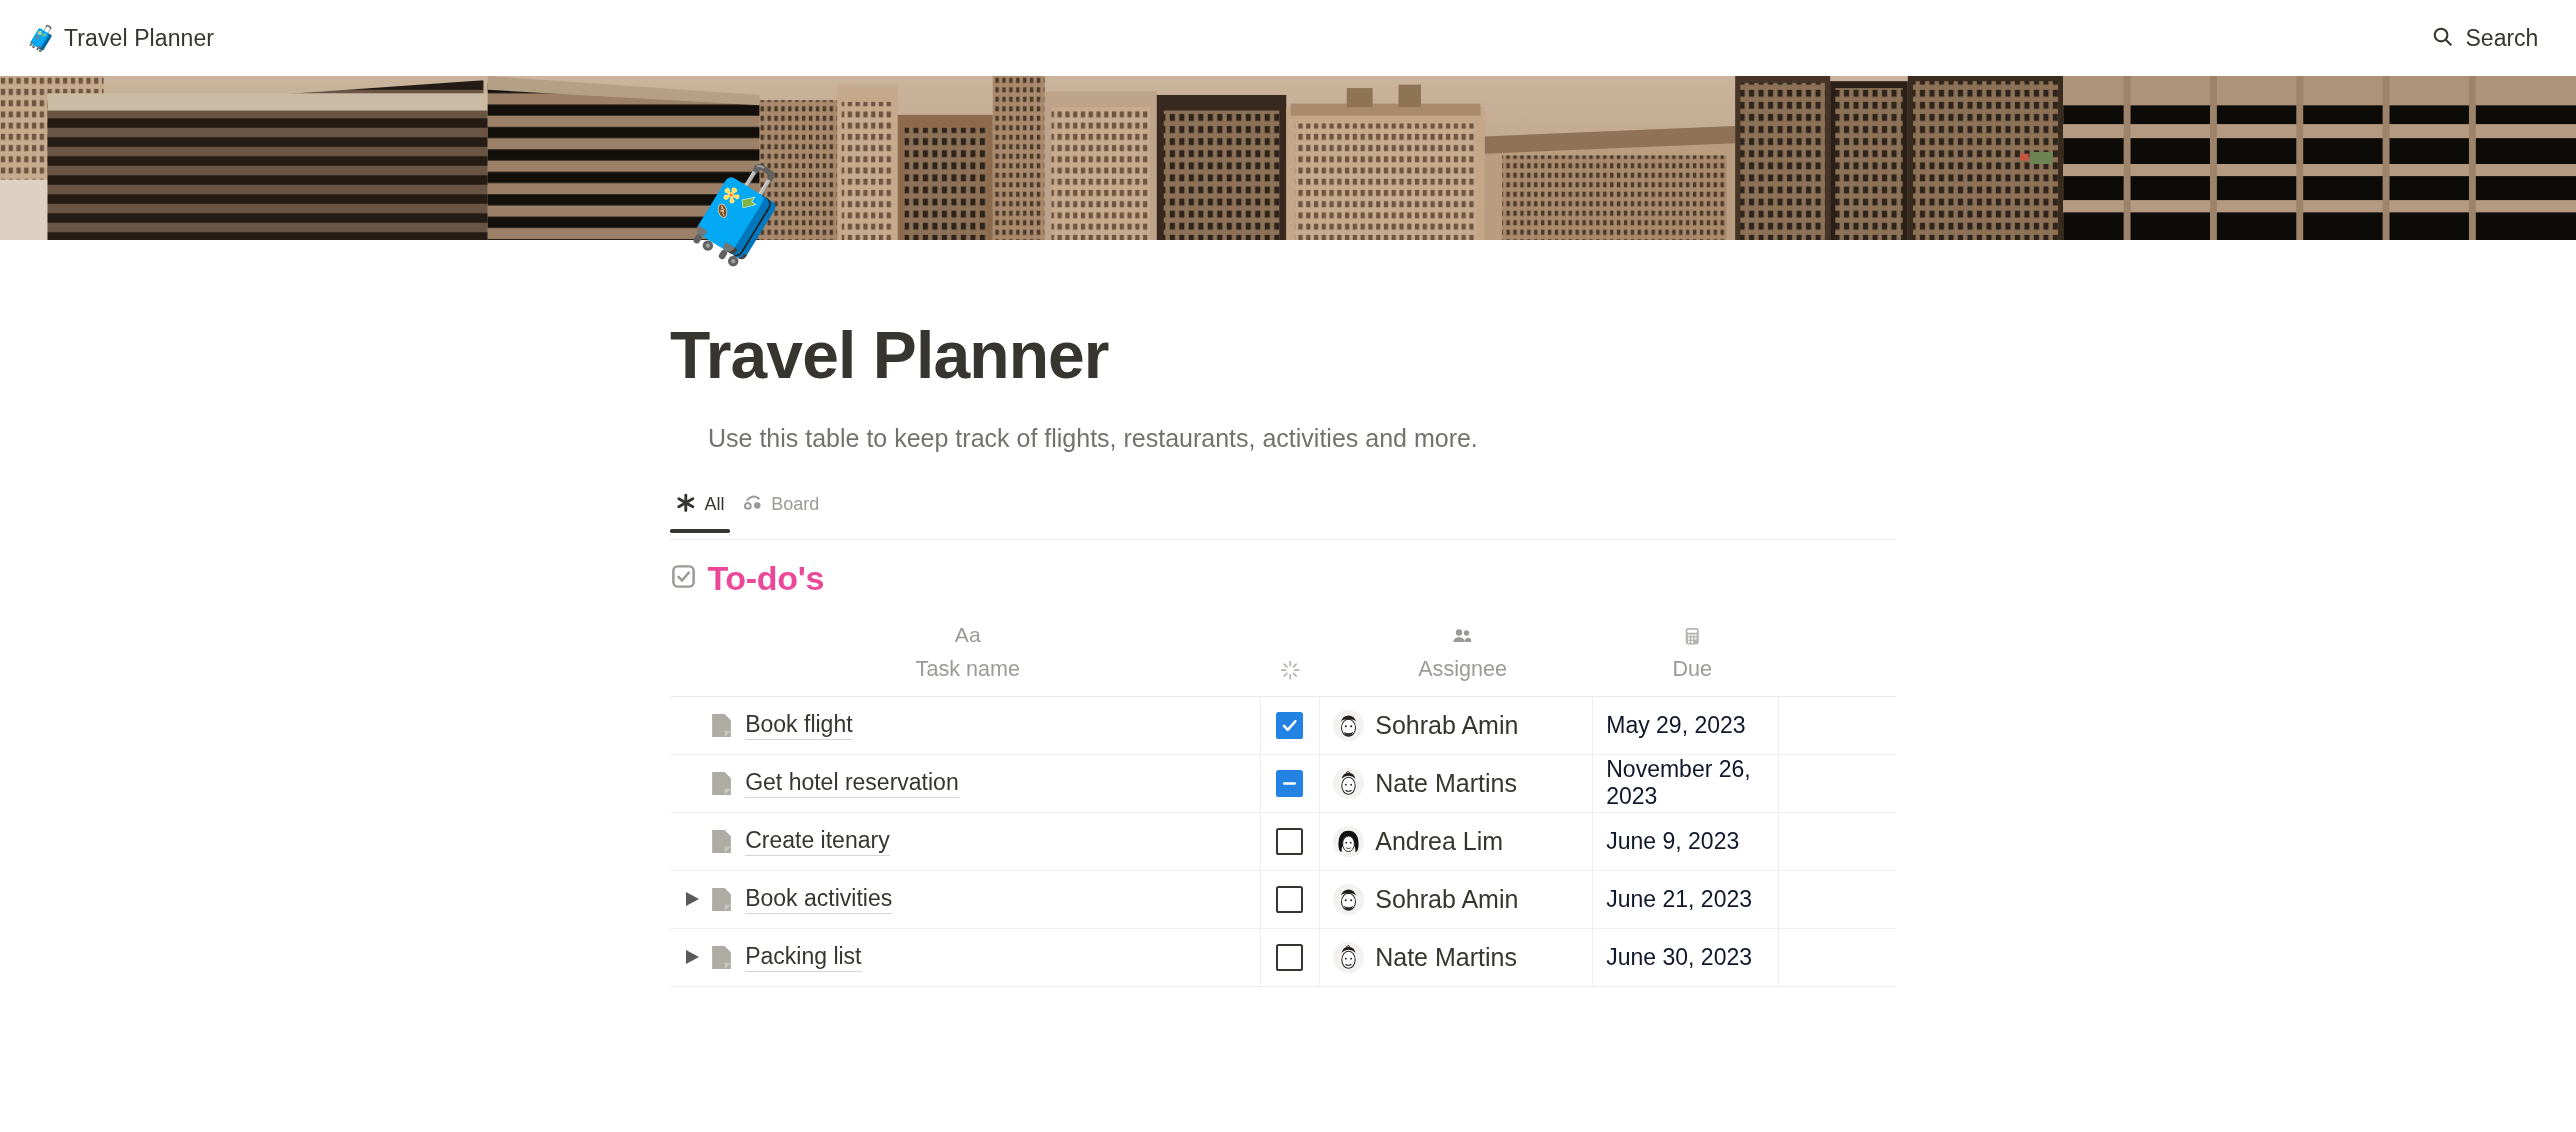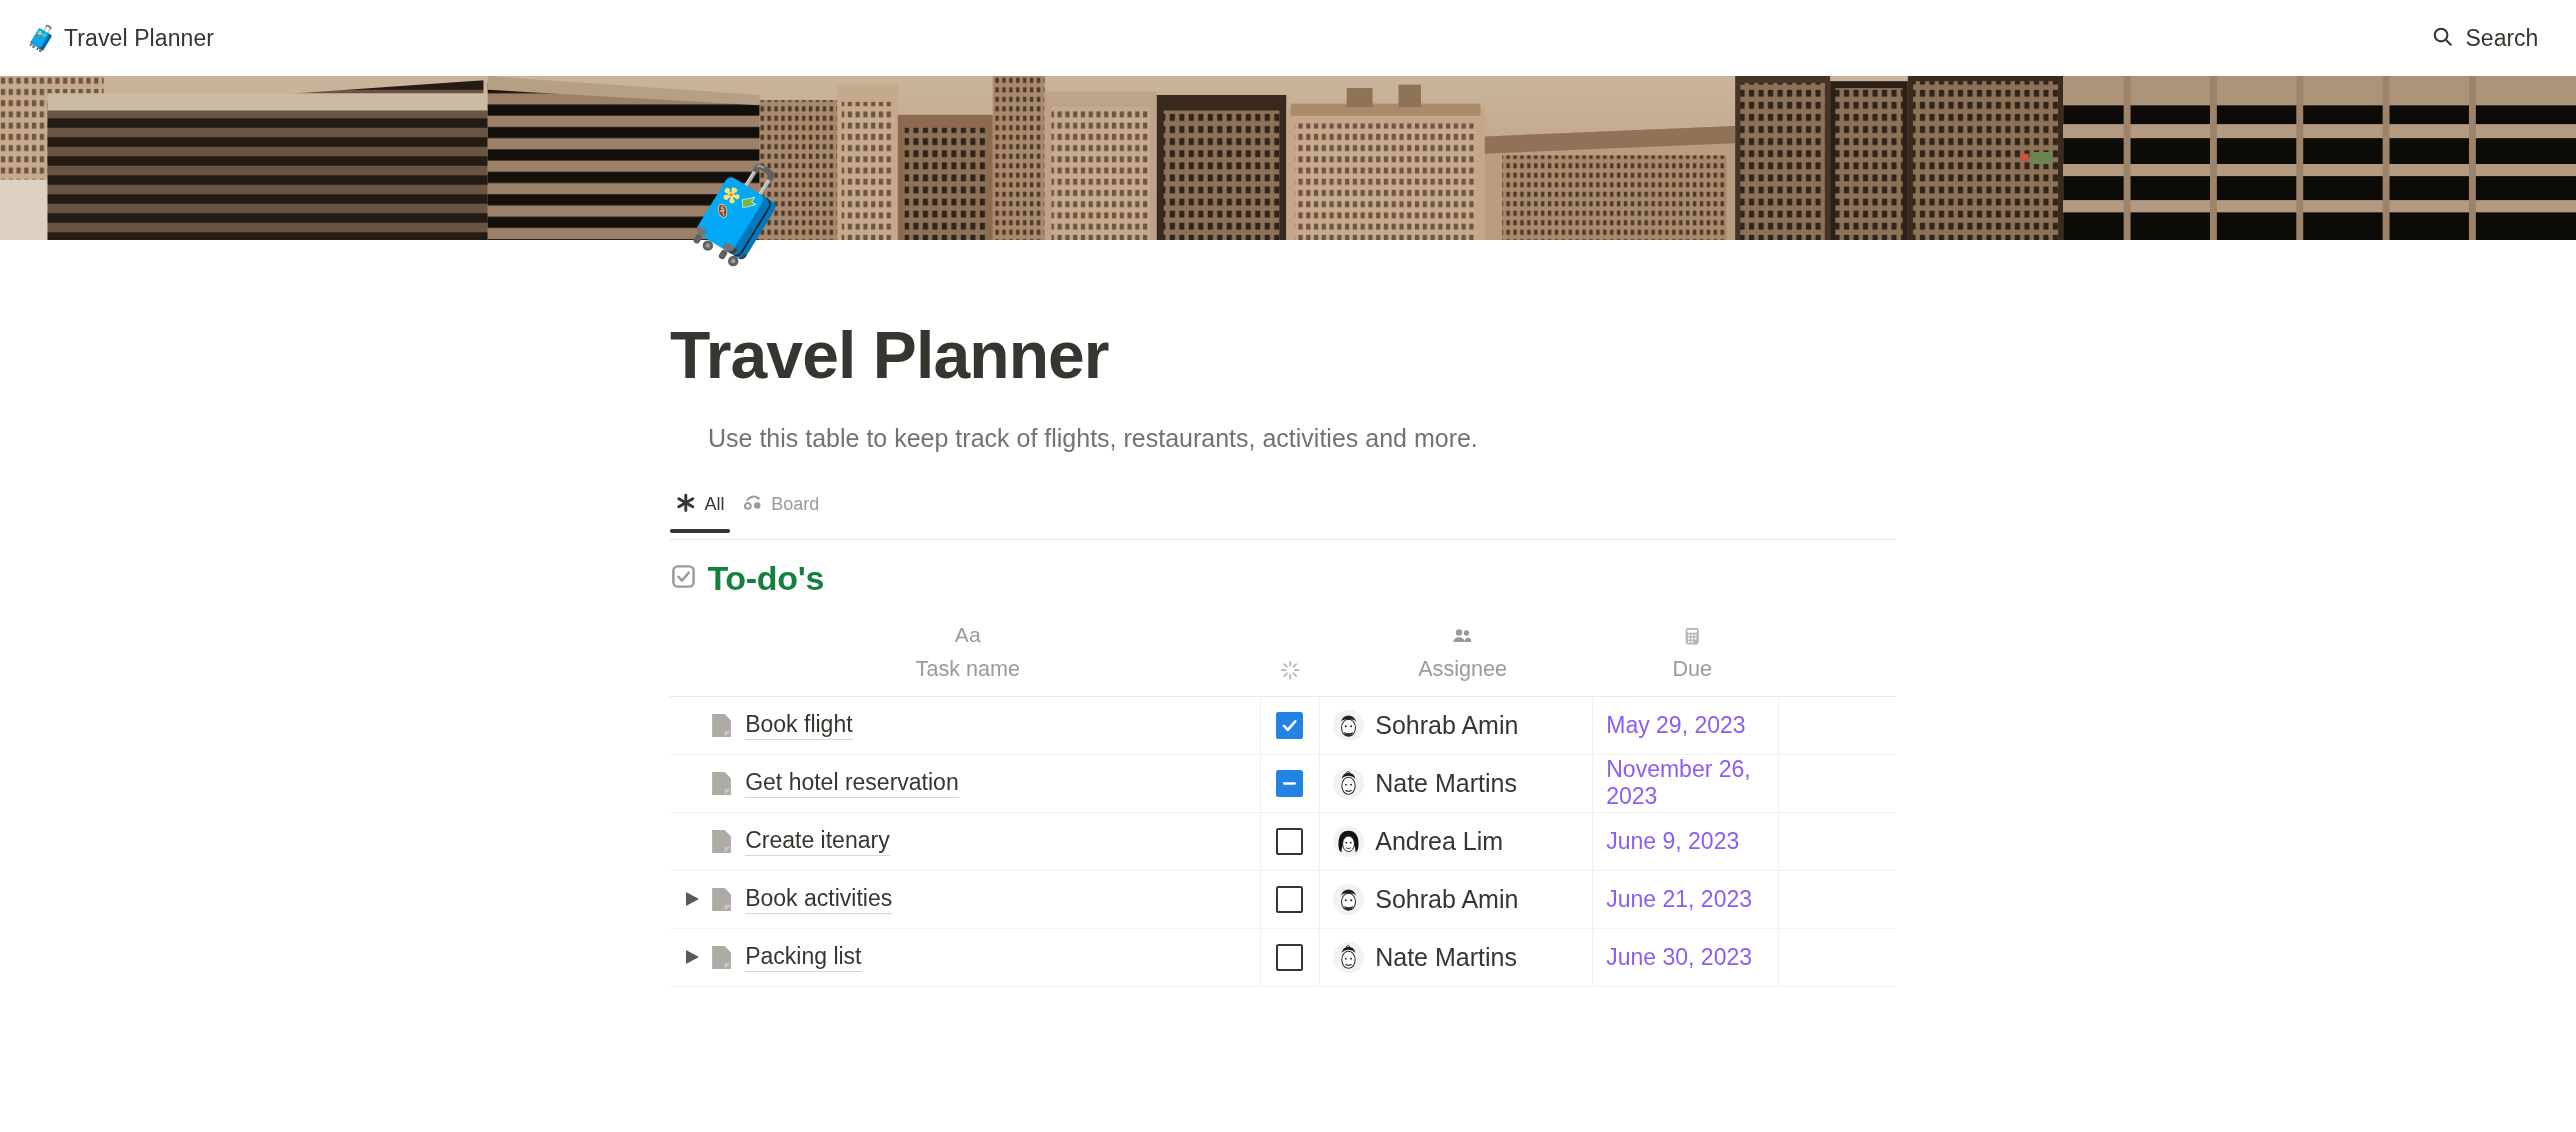--- a/index.html
+++ b/index.html
@@ -143,21 +143,21 @@
     left: 670px;
     top: 319px;
     display: flex;
     align-items: center;
     gap: 10.4px;
   }
   .todo-head-icon { font-size: 27px; line-height: 1; }
   .todo-head-title {
     font-size: 34px;
     font-weight: bold;
-    color: #15803d;
+    color: #ec4899;
     letter-spacing: -0.3px;
   }
 
   
   .tbl {
     position: absolute;
     left: 670px;
     top: 378px;
     width: 1226px;
     border-collapse: collapse;
@@ -272,21 +272,21 @@
     display: block;
   }
   .assignee-name { font-size: 25px; color: #37352f; }
 
   .due-cell {
     display: flex;
     align-items: center;
     height: 57px;
     padding-left: 13px;
     font-size: 23px;
-    color: #8b5cf6;
+    color: #0f172a;
   }
 </style>
 </head>
 <body>
 
 <div class="topbar">
   <div class="topbar-left">
     <span class="topbar-emoji">🧳</span>
     <span class="topbar-title">Travel Planner</span>
   </div>

